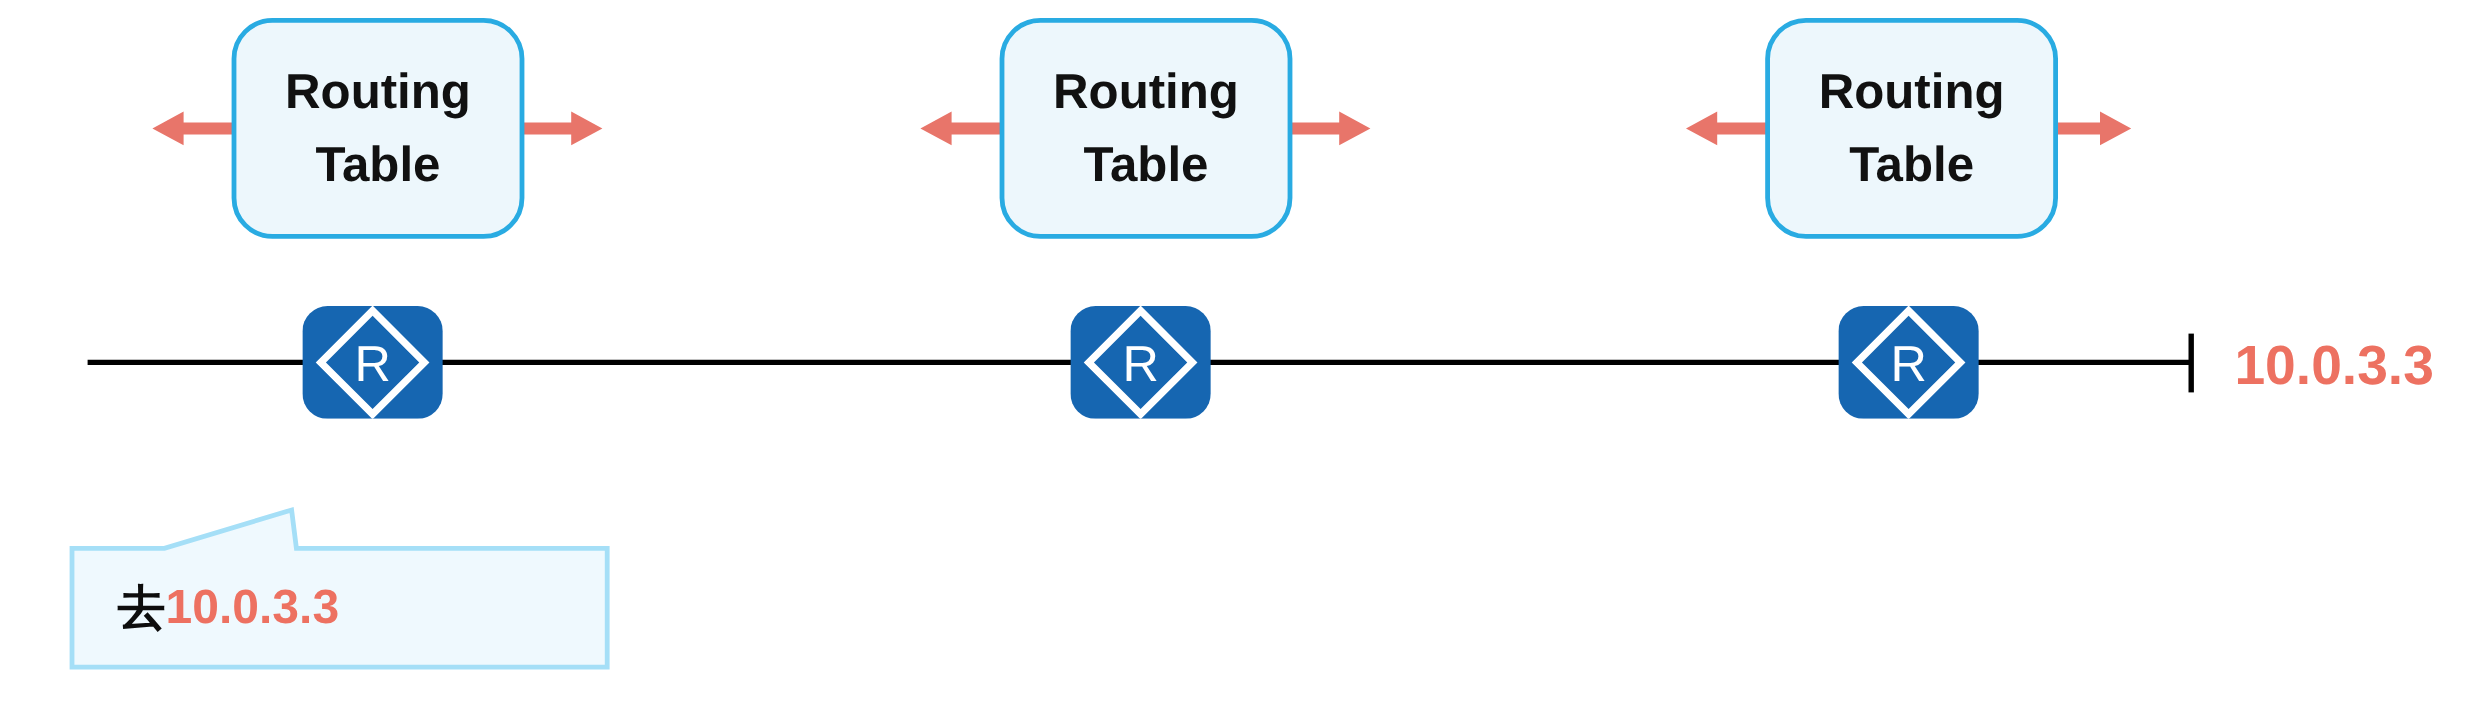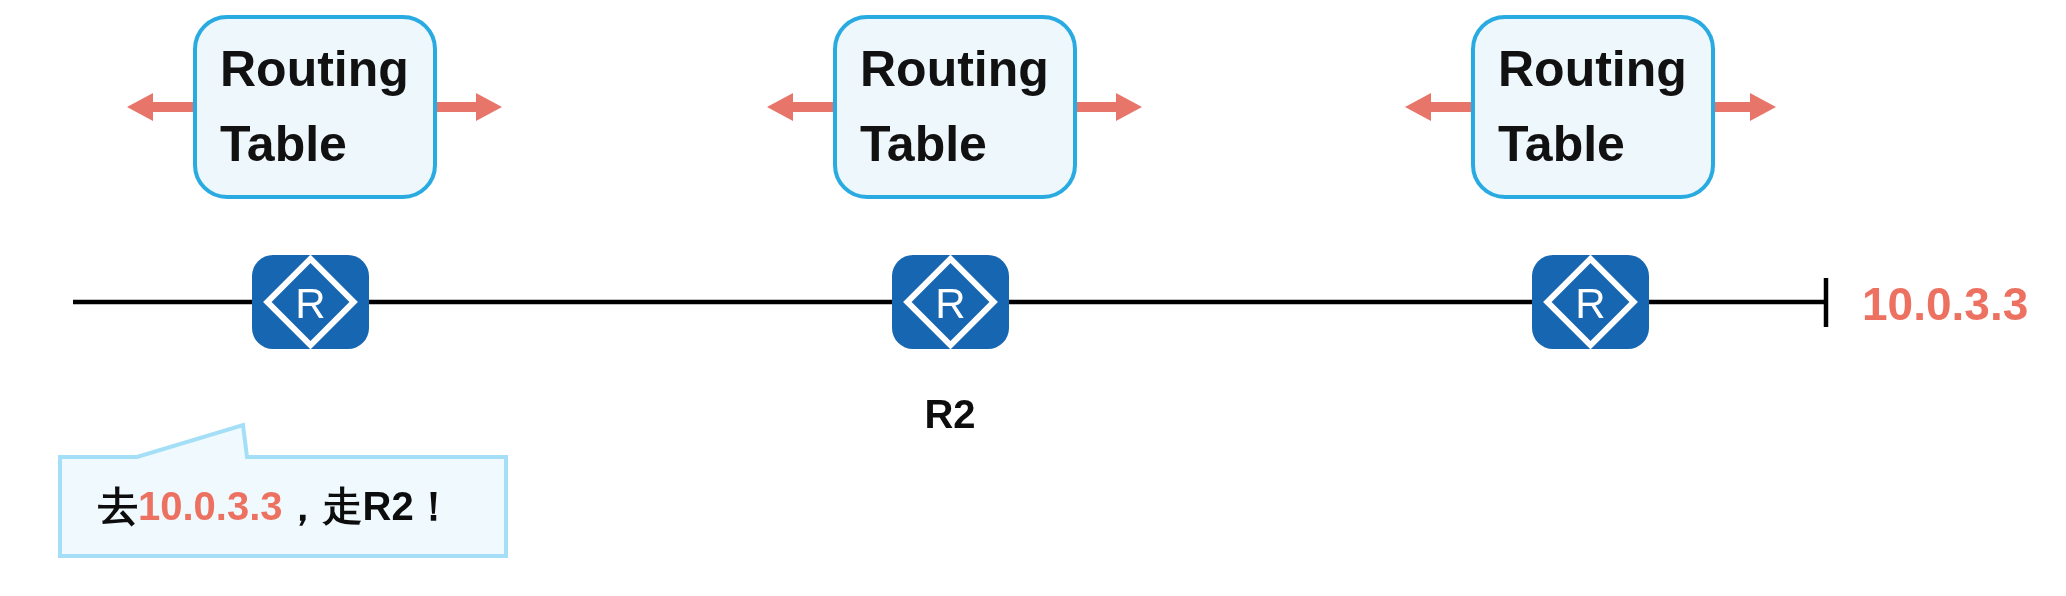--- a/index.html
+++ b/index.html
@@ -43,22 +43,22 @@
     background: #EDF7FC;
     border: 4px solid #29ABE2;
     border-radius: 34px;
     display: flex;
     align-items: center;
     justify-content: center;
     z-index: 2;
   }
   .rt-label {
     width: 190px;
-    text-align: left;
-    font-size: 50px;
+    text-align: center;
+    font-size: 41px;
     line-height: 1.5;
     font-weight: 600;
     color: #111111;
   }
   .router-icon {
     position: absolute;
     top: 255px;
     width: 117px;
     height: 94px;
     z-index: 3;
@@ -150,23 +150,21 @@
     </svg>
   </div>
   <div class="router-icon" style="left:1532px">
     <svg width="117" height="94" viewBox="0 0 117 94">
       <rect x="0" y="0" width="117" height="94" rx="21" fill="#1666B1"></rect>
       <rect x="28" y="16.5" width="61" height="61" fill="none" stroke="#ffffff" stroke-width="6" transform="rotate(45 58.5 47)"></rect>
       <text x="58.5" y="48" text-anchor="middle" dominant-baseline="central" font-size="42" fill="#ffffff" font-family="Liberation Sans, DejaVu Sans, sans-serif">R</text>
     </svg>
   </div>
 
-  <div class="router-name" style="left:875px">R2</div>
 
   <div class="dest-ip">10.0.3.3</div>
 
   <div class="callout-text">
     <span>去</span>
       <span class="ip-part">10.0.3.3</span>
-      <span>，走R2！</span>
   </div>
 
 </div>
 
 </body></html>

